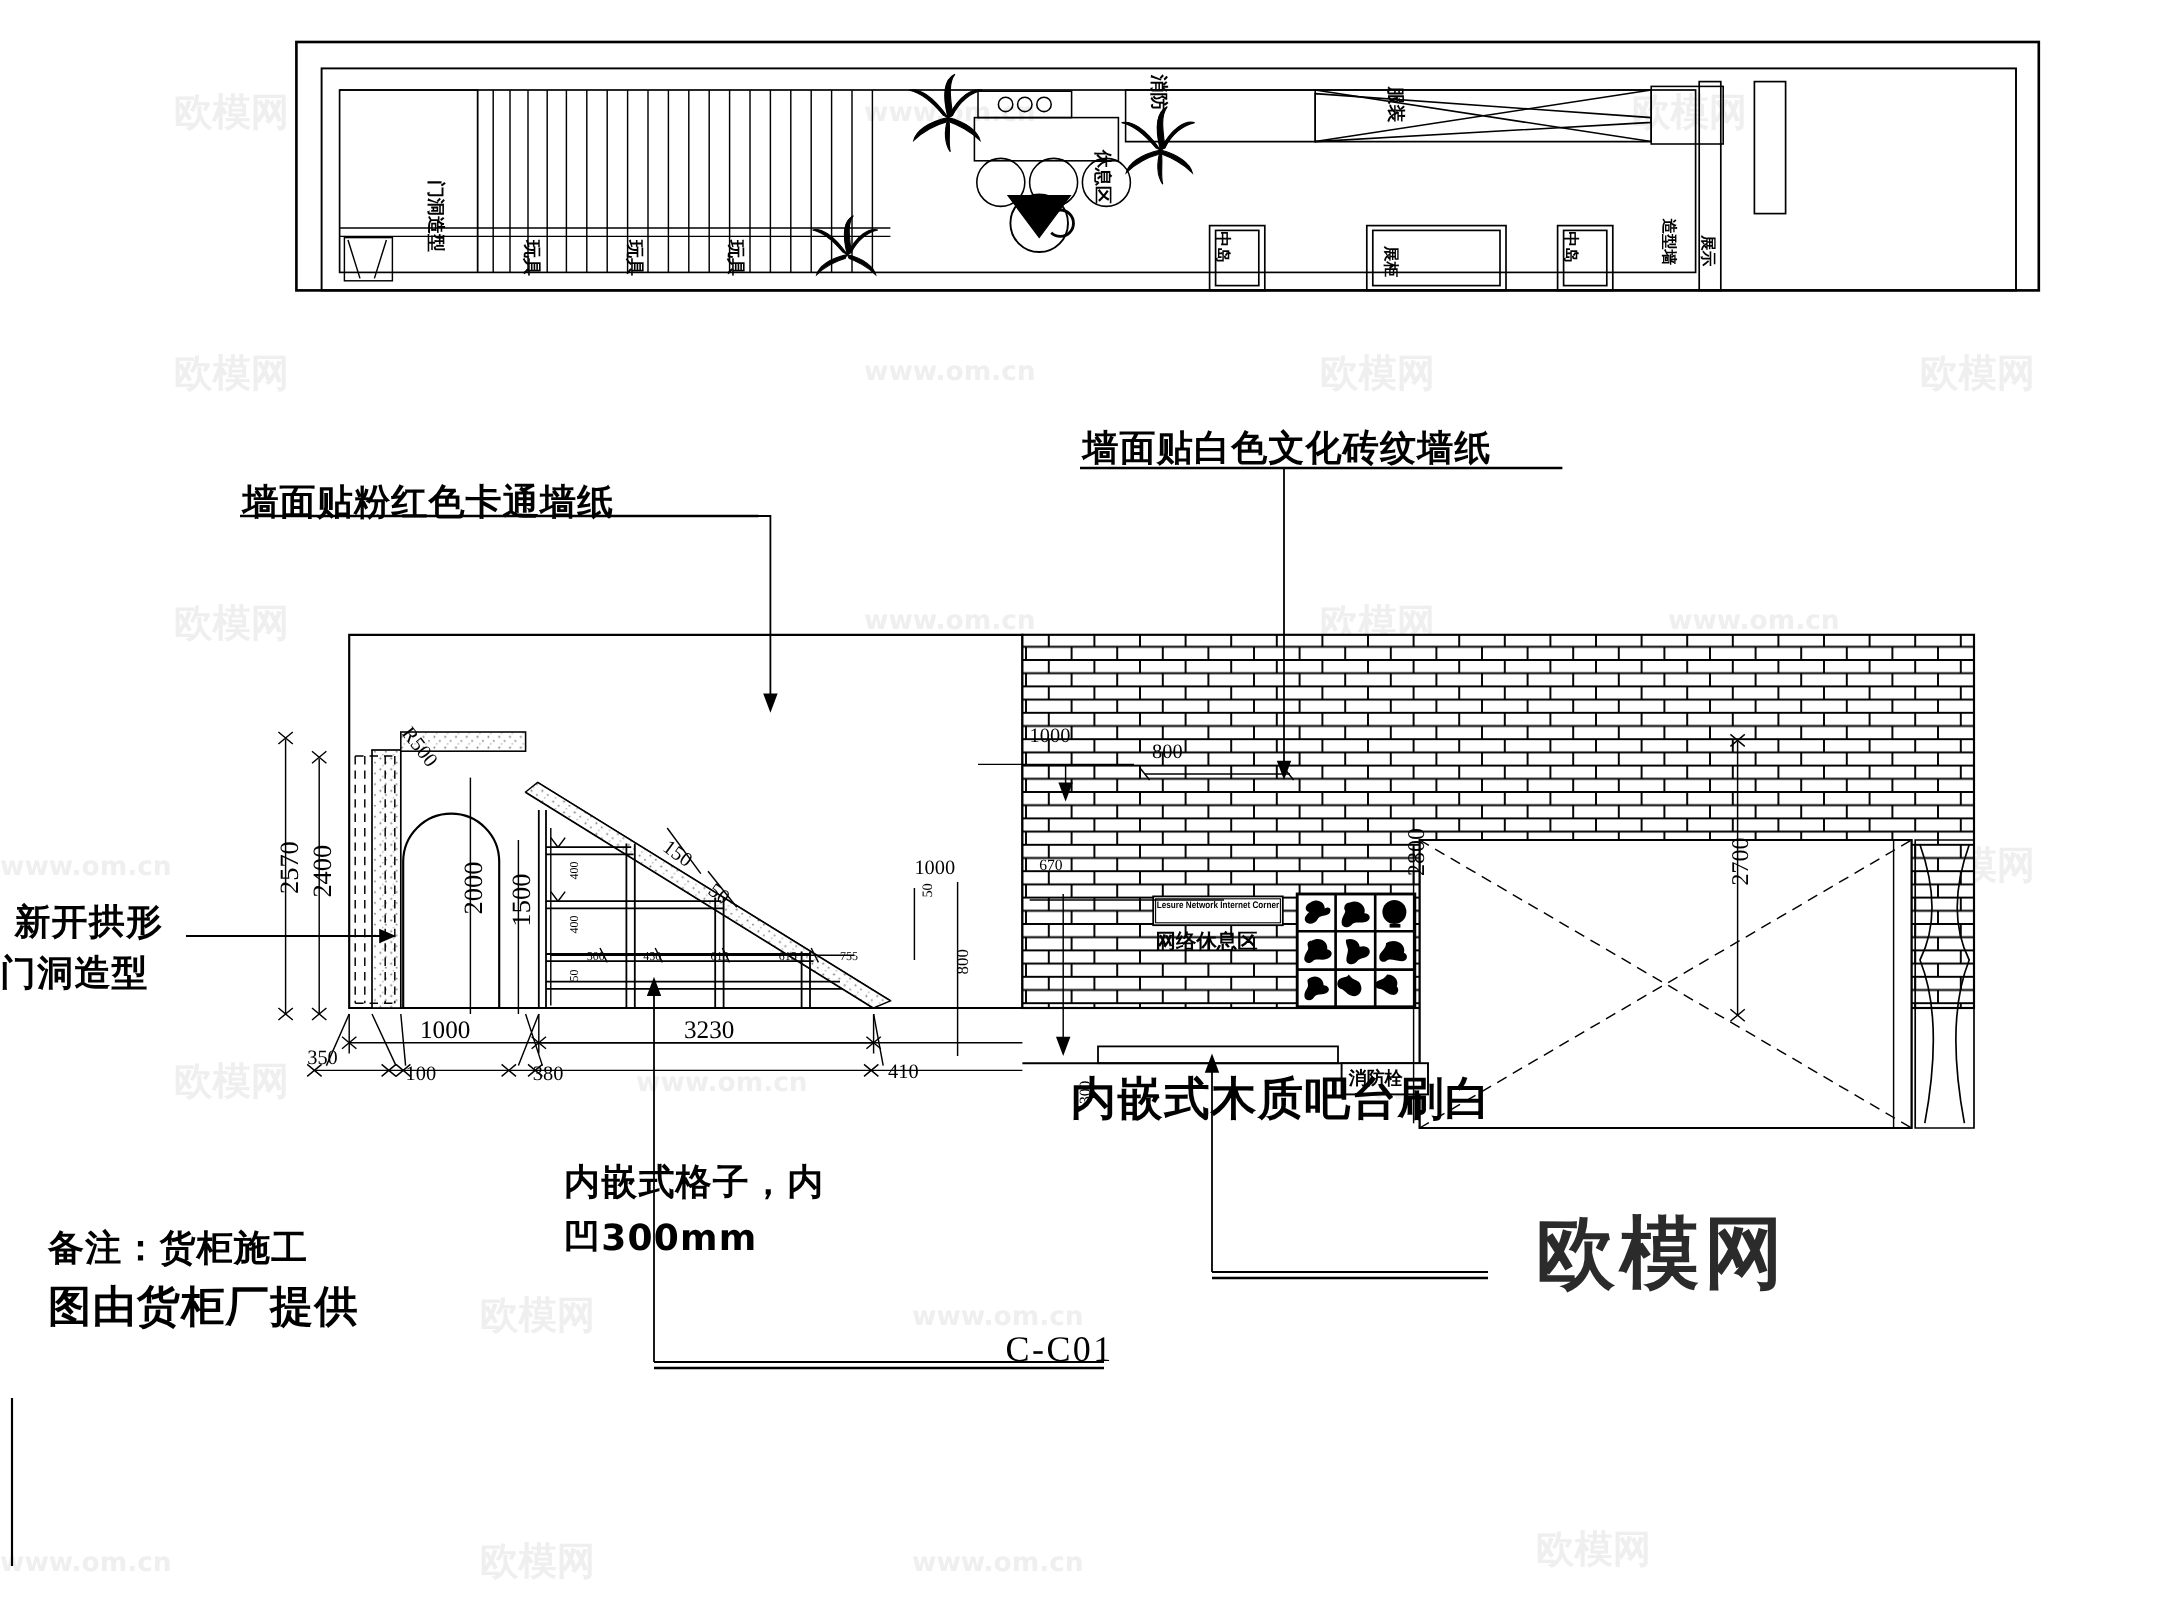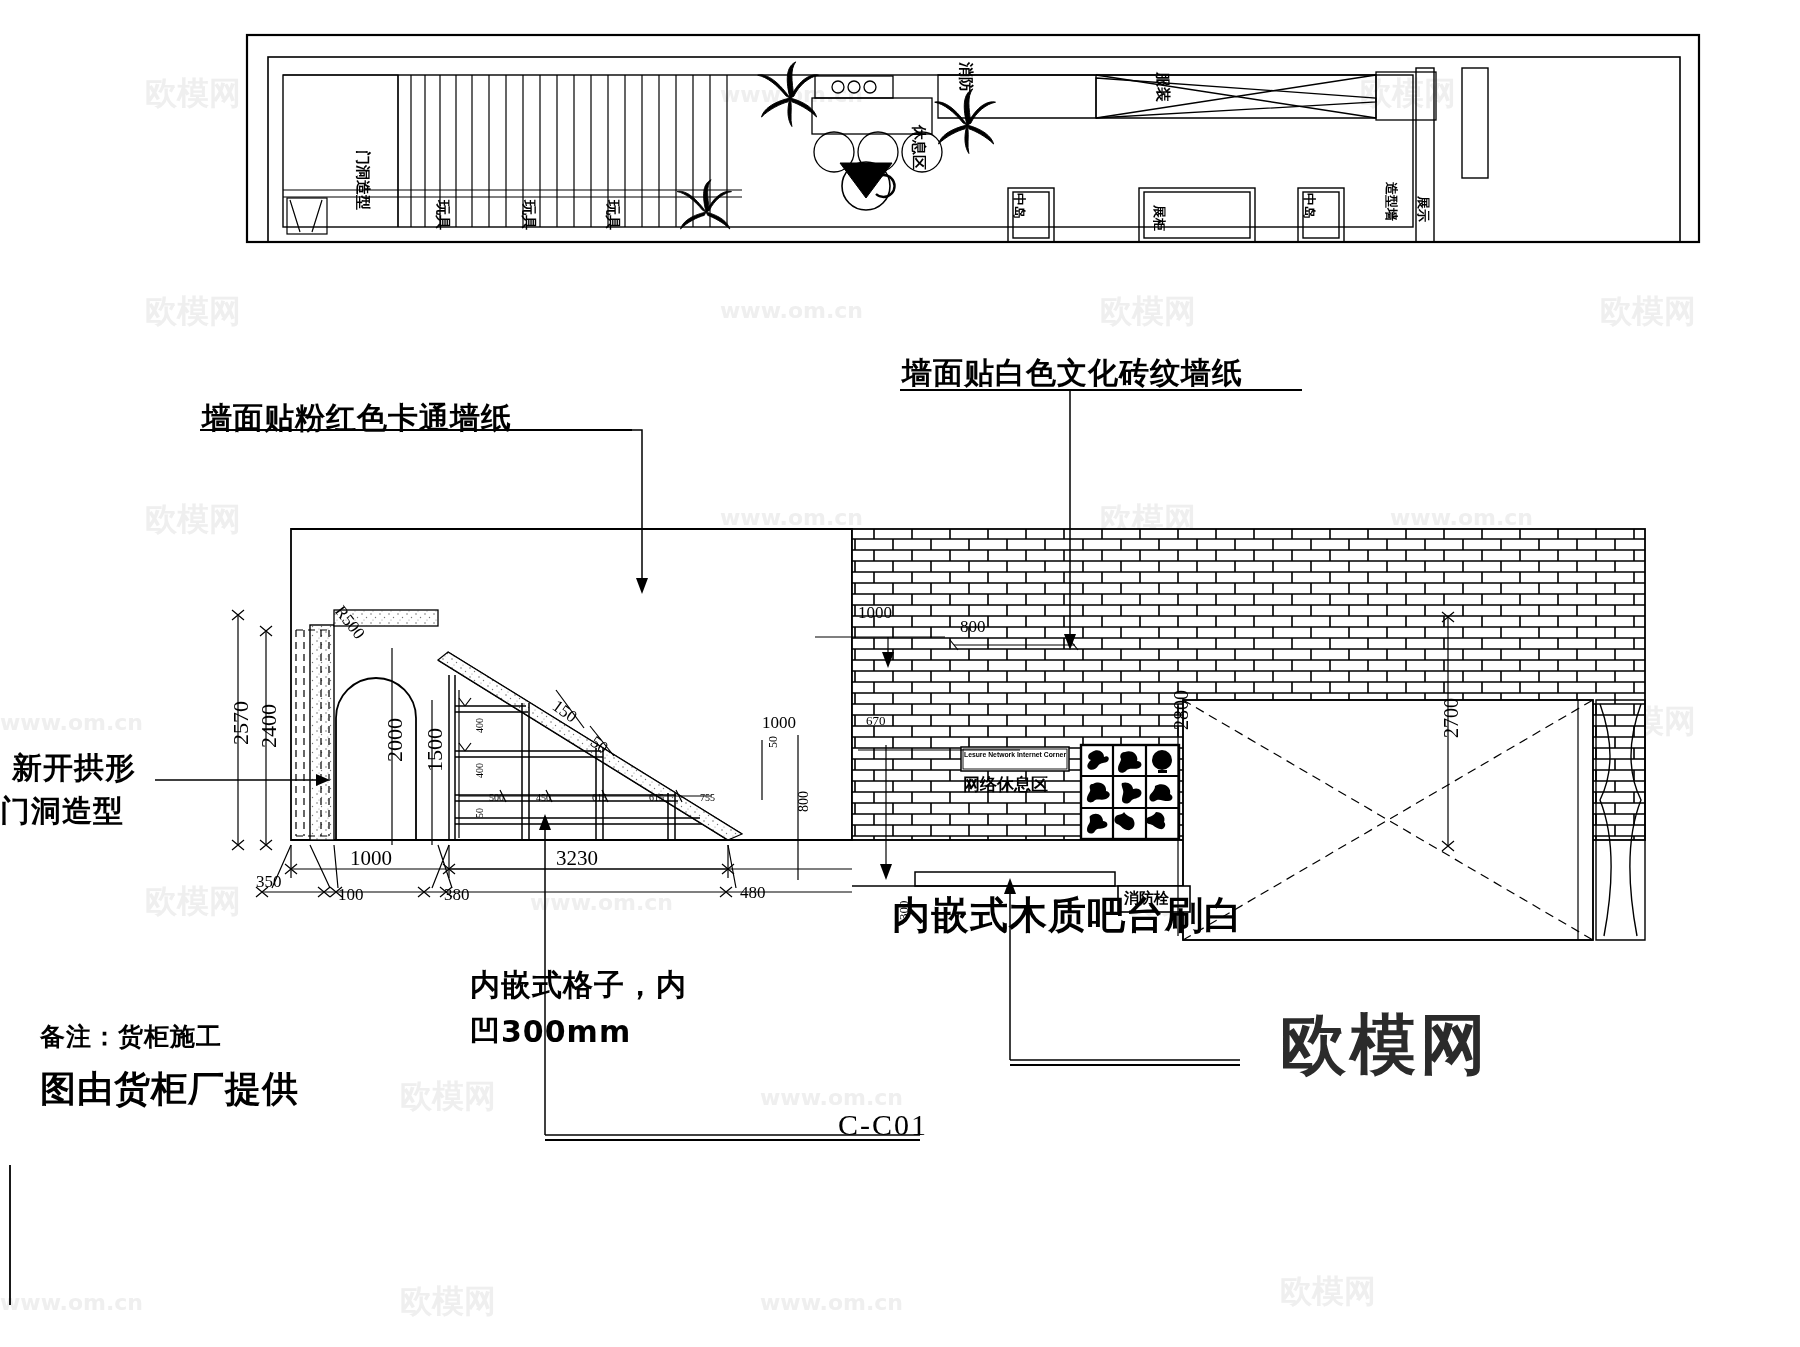--- a/index.html
+++ b/index.html
@@ -357,45 +357,45 @@
 <div class="lbl cjk" style="left:902px;top:353px;font-size:30px;letter-spacing:1px;">墙面贴白色文化砖纹墙纸</div>
 
 <div class="lbl cjk" style="left:0px;top:748px;font-size:30px;letter-spacing:1px;margin-left:12px;">新开拱形</div>
 <div class="lbl cjk" style="left:0px;top:791px;font-size:30px;letter-spacing:1px;">门洞造型</div>
 
 <div class="lbl cjk" style="left:470px;top:965px;font-size:30px;letter-spacing:1px;">内嵌式格子，内</div>
 <div class="lbl cjk" style="left:470px;top:1012px;font-size:30px;letter-spacing:1px;">凹300mm</div>
 
 <div class="lbl cjk" style="left:892px;top:890px;font-size:38px;letter-spacing:1px;">内嵌式木质吧台刷白</div>
 
-<div class="lbl cjk" style="left:40px;top:1020px;font-size:25px;letter-spacing:1px;">备注：货柜施工</div>
+<div class="lbl cjk" style="left:40px;top:1020px;font-size:30px;letter-spacing:1px;">备注：货柜施工</div>
 <div class="lbl cjk" style="left:40px;top:1065px;font-size:36px;letter-spacing:1px;">图由货柜厂提供</div>
 
 <div class="lbl dim" style="left:838px;top:1108px;font-size:30px;letter-spacing:2px;">C-C01</div>
 
 <div class="lbl" style="left:964px;top:750px;font-size:8px;font-family:'Liberation Sans',sans-serif;font-weight:700;transform:scaleX(0.85);transform-origin:0 0;">Lesure  Network  Internet  Corner</div>
 <div class="lbl cjk" style="left:963px;top:773px;font-size:17px;">网络休息区</div>
 <div class="lbl cjk" style="left:1124px;top:889px;font-size:15px;">消防栓</div>
 
 <div>
   <div class="lbl dim" style="left:228px;top:745px;font-size:22px;transform:rotate(-90deg);transform-origin:0 0;">2570</div>
   <div class="lbl dim" style="left:256px;top:748px;font-size:22px;transform:rotate(-90deg);transform-origin:0 0;">2400</div>
   <div class="lbl dim" style="left:382px;top:762px;font-size:22px;transform:rotate(-90deg);transform-origin:0 0;">2000</div>
   <div class="lbl dim" style="left:422px;top:772px;font-size:22px;transform:rotate(-90deg);transform-origin:0 0;">1500</div>
 
   <div class="lbl dim" style="left:1170px;top:730px;font-size:20px;transform:rotate(-90deg);transform-origin:0 0;">2800</div>
   <div class="lbl dim" style="left:1440px;top:738px;font-size:20px;transform:rotate(-90deg);transform-origin:0 0;">2700</div>
 
   <div class="lbl dim" style="left:350px;top:846px;font-size:21px;">1000</div>
-  <div class="lbl dim" style="left:556px;top:846px;font-size:21px;">3230</div>
+  <div class="lbl dim" style="left:570px;top:846px;font-size:21px;">3230</div>
 
   <div class="lbl dim" style="left:256px;top:872px;font-size:17px;text-align:right;">350</div>
   <div class="lbl dim" style="left:338px;top:885px;font-size:17px;">100</div>
   <div class="lbl dim" style="left:444px;top:885px;font-size:17px;">380</div>
-  <div class="lbl dim" style="left:740px;top:883px;font-size:17px;">480</div>
+  <div class="lbl dim" style="left:740px;top:883px;font-size:17px;">410</div>
 
   <div class="lbl dim" style="left:474px;top:733px;font-size:10px;transform:rotate(-90deg);transform-origin:0 0;">400</div>
   <div class="lbl dim" style="left:474px;top:778px;font-size:10px;transform:rotate(-90deg);transform-origin:0 0;">400</div>
   <div class="lbl dim" style="left:474px;top:818px;font-size:10px;transform:rotate(-90deg);transform-origin:0 0;">50</div>
 
   <div class="lbl dim" style="left:489px;top:792px;font-size:10px;">500</div>
   <div class="lbl dim" style="left:536px;top:792px;font-size:10px;">450</div>
   <div class="lbl dim" style="left:592px;top:792px;font-size:10px;">615</div>
   <div class="lbl dim" style="left:649px;top:792px;font-size:10px;">615</div>
   <div class="lbl dim" style="left:700px;top:792px;font-size:10px;">755</div>

